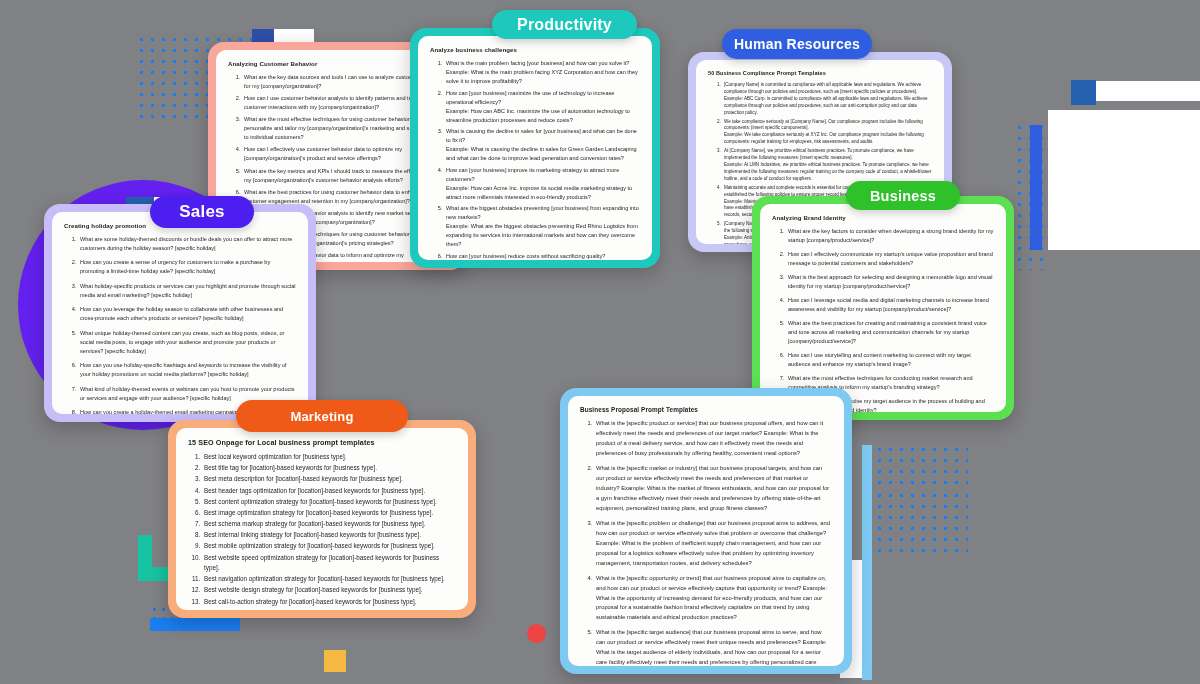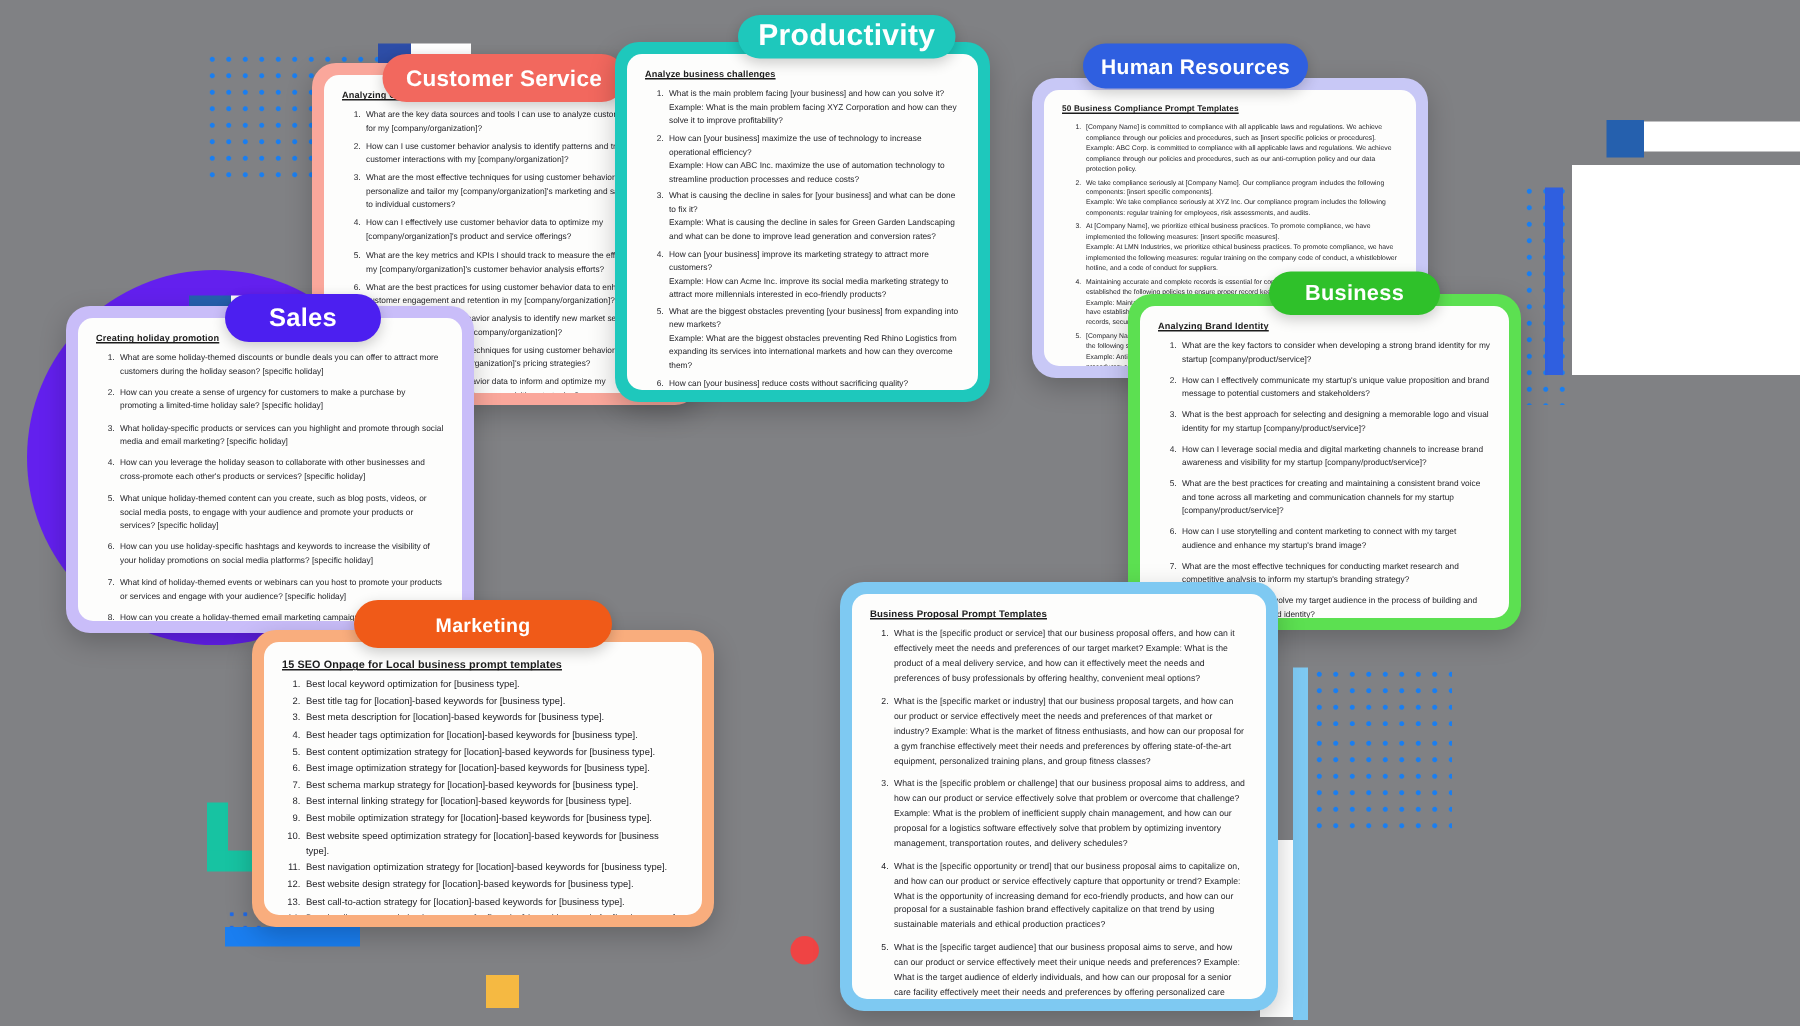--- a/index.html
+++ b/index.html
@@ -51,21 +51,20 @@
     overflow:hidden;
     padding:10px 12px 8px 12px;
     box-sizing:border-box;
   }
   .sheet h4{
     margin:0 0 6px 0;
     font-size:6.1px;
     font-weight:bold;
     color:#1c1c1c;
     letter-spacing:.1px;
-    text-decoration:underline;
   }
   .sheet ol{
     margin:0;padding-left:14px;
     font-size:5.55px;
     line-height:1.62;
     color:#25252a;
   }
   .sheet ol li{margin-bottom:3.2px;padding-left:2px;}
   .sheet ol li .ex{display:block;}
 
@@ -79,21 +78,21 @@
     box-shadow:0 3px 9px rgba(0,0,0,.2);
     white-space:nowrap;
     letter-spacing:.2px;
   }
 
   
   #card-customer-service{left:208px;top:42px;width:258px;height:228px;background:#faa79b;}
   #pill-customer-service{left:255px;top:36px;width:162px;height:32px;background:#f2685e;font-size:15px;}
 
   #card-productivity{left:410px;top:28px;width:250px;height:240px;background:#1ec8bc;}
-  #pill-productivity{left:492px;top:10px;width:145px;height:29px;background:#1ec8bc;font-size:20px;}
+  #pill-productivity{left:492px;top:10px;width:145px;height:29px;background:#1ec8bc;font-size:16px;}
 
   #card-human-resources{left:688px;top:52px;width:264px;height:200px;background:#c8c8f6;}
   #pill-human-resources{left:722px;top:29px;width:150px;height:30px;background:#2f5fe0;font-size:14px;}
 
   #card-sales{left:44px;top:204px;width:272px;height:218px;background:#c9bdf9;}
   #pill-sales{left:150px;top:196px;width:104px;height:32px;background:#4c1ff0;font-size:17px;}
 
   #card-startup{left:752px;top:196px;width:262px;height:224px;background:#5ce051;}
   #pill-startup{left:846px;top:181px;width:114px;height:29px;background:#2fc12a;font-size:14.5px;}
 
@@ -163,21 +162,20 @@
           <li>What are the most effective techniques for using customer behavior data to personalize and tailor my [company/organization]'s marketing and sales strategies to individual customers?</li>
           <li>How can I effectively use customer behavior data to optimize my [company/organization]'s product and service offerings?</li>
           <li>What are the key metrics and KPIs I should track to measure the effectiveness of my [company/organization]'s customer behavior analysis efforts?</li>
           <li>What are the best practices for using customer behavior data to enhance customer engagement and retention in my [company/organization]?</li>
           <li>How can I use customer behavior analysis to identify new market segments and product opportunities for my [company/organization]?</li>
           <li>What are the most effective techniques for using customer behavior data to inform and optimize my [company/organization]'s pricing strategies?</li>
           <li>How can I use customer behavior data to inform and optimize my [company/organization]'s customer acquisition strategies?</li>
         </ol>
     </div>
   </div>
-  <div class="pill" id="pill-customer-service">Customer Service</div>
 
   <div class="card" id="card-productivity">
     <div class="sheet">
       <h4>Analyze business challenges</h4>
       <ol>
           <li><span>What is the main problem facing [your business] and how can you solve it?</span><span class="ex">Example: What is the main problem facing XYZ Corporation and how can they solve it to improve profitability?</span></li>
           <li><span>How can [your business] maximize the use of technology to increase operational efficiency?</span><span class="ex">Example: How can ABC Inc. maximize the use of automation technology to streamline production processes and reduce costs?</span></li>
           <li><span>What is causing the decline in sales for [your business] and what can be done to fix it?</span><span class="ex">Example: What is causing the decline in sales for Green Garden Landscaping and what can be done to improve lead generation and conversion rates?</span></li>
           <li><span>How can [your business] improve its marketing strategy to attract more customers?</span><span class="ex">Example: How can Acme Inc. improve its social media marketing strategy to attract more millennials interested in eco-friendly products?</span></li>
           <li><span>What are the biggest obstacles preventing [your business] from expanding into new markets?</span><span class="ex">Example: What are the biggest obstacles preventing Red Rhino Logistics from expanding its services into international markets and how can they overcome them?</span></li>

